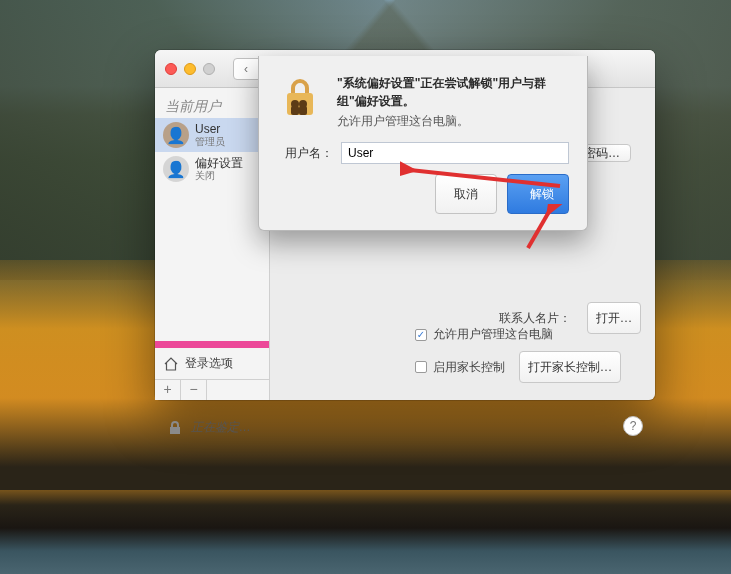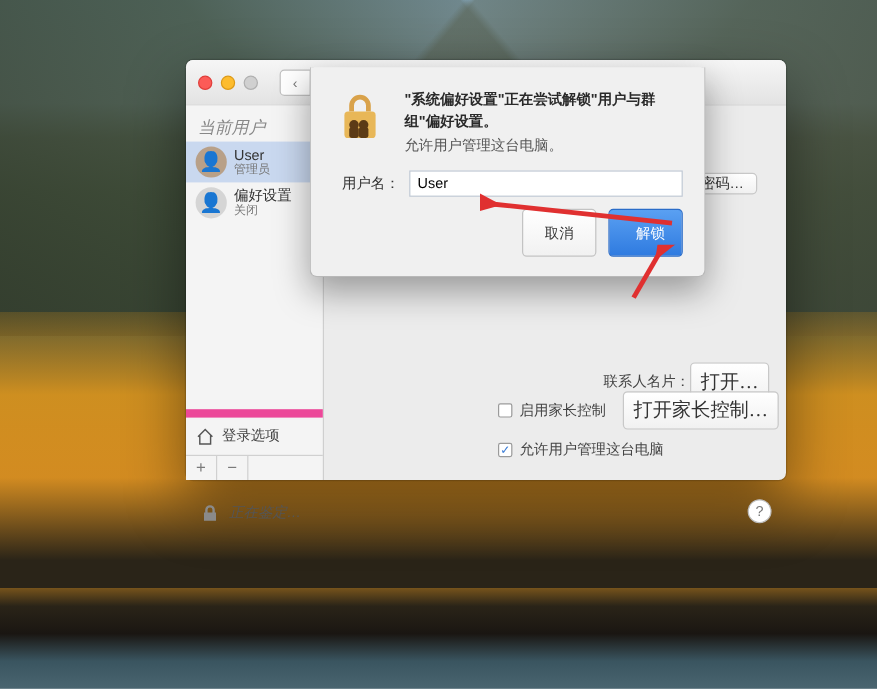--- a/index.html
+++ b/index.html
@@ -99,28 +99,28 @@
   .main { flex:1; padding:14px 14px 8px; position:relative; }
   .change-pw {
     position:absolute; right:24px; top:56px;
     height:18px; padding:0 10px;
     border:1px solid #c8c8c8; border-radius:4px;
     background:linear-gradient(#fff,#f1f1f1);
     font-size:12px; color:#333;
   }
   .contact-row {
     position:absolute; left:0; right:14px; top:214px;
-    display:flex; justify-content:flex-end; align-items:center; gap:0;
+    display:flex; justify-content:flex-end; align-items:center; gap:16px;
     font-size:12px; color:#444;
   }
   .small-btn {
     height:32px; padding:0 8px;
     border:1px solid #c8c8c8; border-radius:4px;
     background:linear-gradient(#fff,#f1f1f1);
-    font-size:16px; color:#333;font-family:Liberation Serif, serif;
+    font-size:12px; color:#333;font-family:Liberation Serif, serif;
   }
   .check-area {
     position:absolute; left:145px; top:238px;
     font-size:12px; color:#444;
   }
   .check-row { display:flex; align-items:center; gap:6px; margin-bottom:8px;}
   .cb { width:12px; height:12px; border:1px solid #9a9a9a; border-radius:2px; display:inline-flex; align-items:center; justify-content:center; font-size:10px; color:#3a7cd6; background:#fff;}
   .cb.checked::after{content:"✓";}
   
   .lock-row {
@@ -252,27 +252,27 @@
     <div class="main">
       <button class="change-pw">改密码…</button>
 
       <div class="contact-row">
         <span>联系人名片：</span>
         <button class="small-btn">打开…</button>
       </div>
 
       <div class="check-area">
         <div class="check-row">
+          <span class="cb checked"></span>
+          <span>允许用户管理这台电脑</span>
+        </div>
+        <div class="check-row">
           <span class="cb"></span>
           <span>启用家长控制</span>
           <button class="small-btn" style="margin-left:8px">打开家长控制…</button>
-        </div>
-        <div class="check-row">
-          <span class="cb checked"></span>
-          <span>允许用户管理这台电脑</span>
         </div>
       </div>
     </div>
   </div>
 
   <div class="lock-row">
     <svg class="lock-ico" viewBox="0 0 16 16">
         <path fill="#8a8a8a" d="M4 7V5a4 4 0 018 0v2h1v7H3V7h1zm2 0h4V5a2 2 0 00-4 0v2z"></path>
       </svg>
     <span>正在鉴定…</span>

